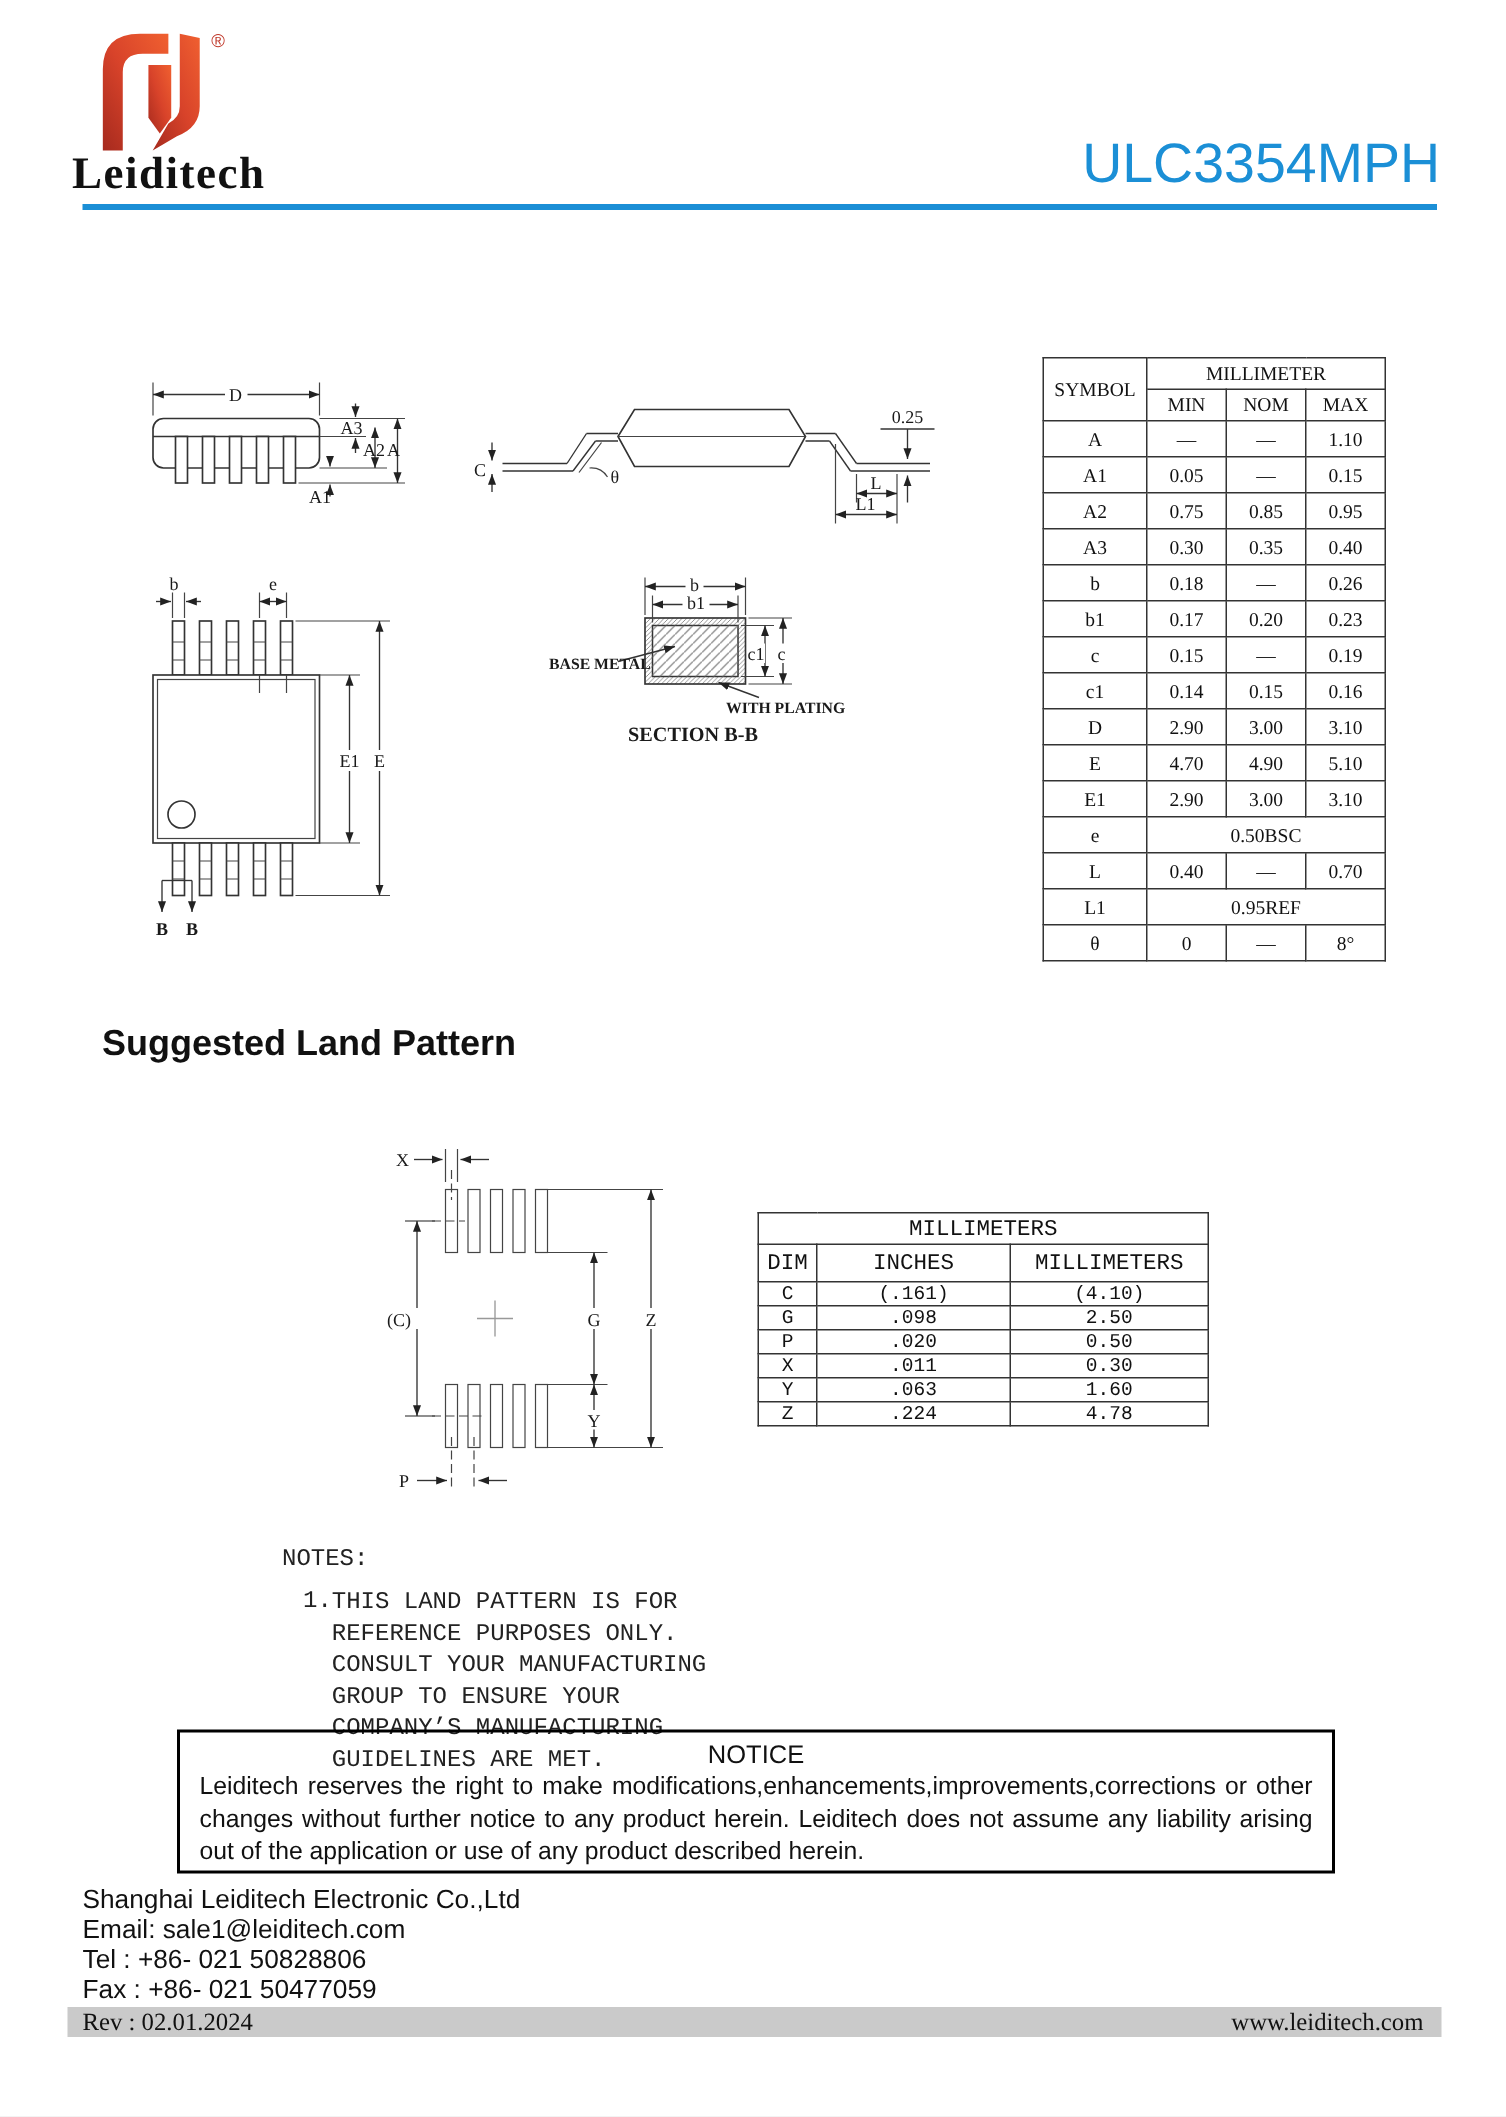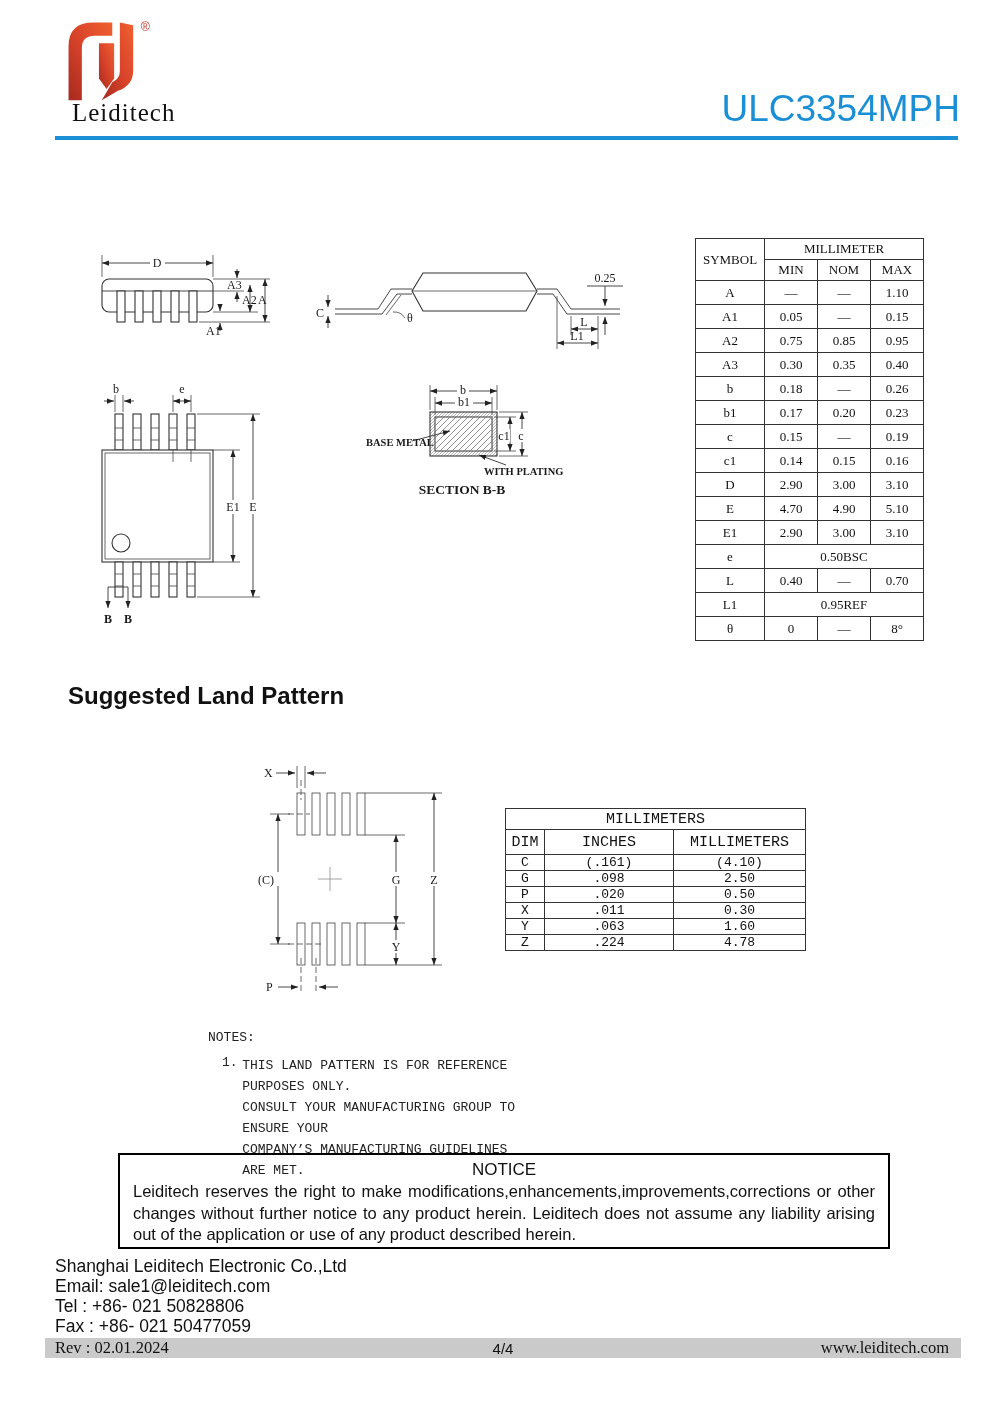--- a/index.html
+++ b/index.html
@@ -1,22 +1,22 @@
 <!DOCTYPE html>
 <html><head>
 <meta charset="utf-8">
 <style>
   html,body{margin:0;padding:0;background:#e9e9e9;}
   #page{position:relative;width:1004px;height:1411px;background:#ffffff;
         font-family:"Liberation Sans",sans-serif;overflow:hidden;margin:0 auto;}
   .abs{position:absolute;}
 
   
-  #brand-text{left:48px;top:99px;font-family:"Liberation Serif",serif;font-weight:normal;
-              font-size:25px;letter-spacing:1px;color:#111;margin-left:24px;}
+  #brand-text{left:48px;top:99px;font-family:"Liberation Serif",serif;font-weight:bold;
+              font-size:30px;letter-spacing:1px;color:#111;}
   #part-number{right:44px;top:88px;font-size:37px;font-weight:normal;color:#1b8fd6;}
   #header-rule{left:55px;top:136px;width:903px;height:4px;background:#1b8fd6;}
   #outline-title{left:62px;top:149px;font-size:24px;font-weight:bold;color:#111;}
   #land-title{left:68px;top:682px;font-size:24px;font-weight:bold;color:#111;}
 
   
   .dwg{position:absolute;}
   .lbl{font-family:"Liberation Serif",serif;font-size:12px;fill:#1a1a1a;}
   .lbl-b{font-family:"Liberation Serif",serif;font-size:12px;font-weight:bold;fill:#1a1a1a;}
   .lbl-s{font-family:"Liberation Serif",serif;font-size:10.5px;font-weight:bold;fill:#1a1a1a;}
@@ -37,22 +37,22 @@
   
   #dims-table{left:505px;top:808px;border-collapse:collapse;
               font-family:"Liberation Mono",monospace;font-size:13px;color:#111;}
   #dims-table td,#dims-table th{border:1px solid #333;text-align:center;
               font-weight:normal;padding:0 4px;}
   #dims-table .c-dim{width:30px;} #dims-table .c-in{width:120px;} #dims-table .c-mm{width:123px;}
   #dims-table .tr{height:21px;font-size:15px;} #dims-table .hr{height:25px;font-size:15px;}
   #dims-table .dr{height:15px;}
 
   
-  #notes{left:208px;top:1030px;font-family:"Liberation Mono",monospace;
-         font-size:13px;color:#222;width:330px;}
+  #notes{left:188px;top:1030px;font-family:"Liberation Mono",monospace;
+         font-size:16px;color:#222;width:330px;}
   #notes .nh{margin-bottom:10px;}
   #notes .nitem{display:flex;}
   #notes .nno{width:40px;padding-left:14px;box-sizing:border-box;}
   #notes .nlines{line-height:21px;}
 
   
   #notice-box{left:118px;top:1153px;width:772px;height:96px;border:2px solid #000;
               box-sizing:border-box;}
   #notice-title{text-align:center;font-size:17px;margin-top:5px;color:#111;}
   #notice-body{padding:1px 13px 0 13px;font-size:16.5px;line-height:21.5px;
@@ -502,17 +502,16 @@
 
   <div class="abs" id="contact">
     <div>Shanghai Leiditech Electronic Co.,Ltd</div>
     <div>Email: sale1@leiditech.com</div>
     <div>Tel :  +86- 021 50828806</div>
     <div>Fax : +86- 021 50477059</div>
   </div>
 
   <div class="abs" id="footer-bar">
     <span id="footer-rev">Rev : 02.01.2024</span>
-    <span id="footer-page">4/4</span>
     <span id="footer-site">www.leiditech.com</span>
   </div>
 
 </div>
 
 </body></html>

